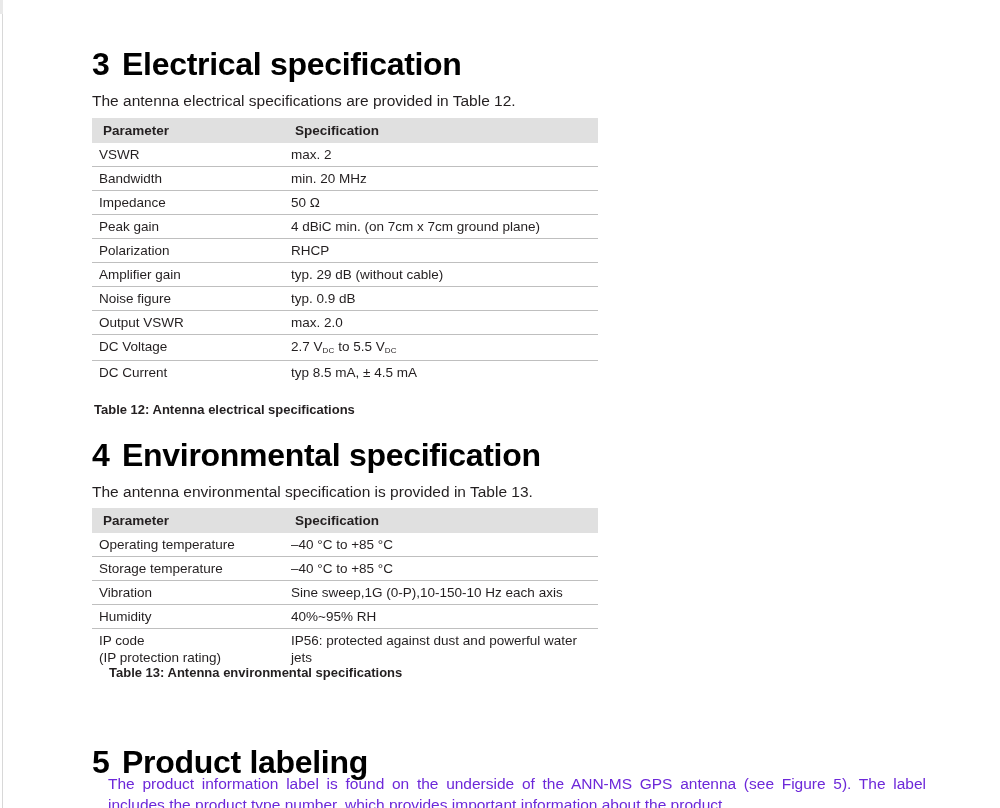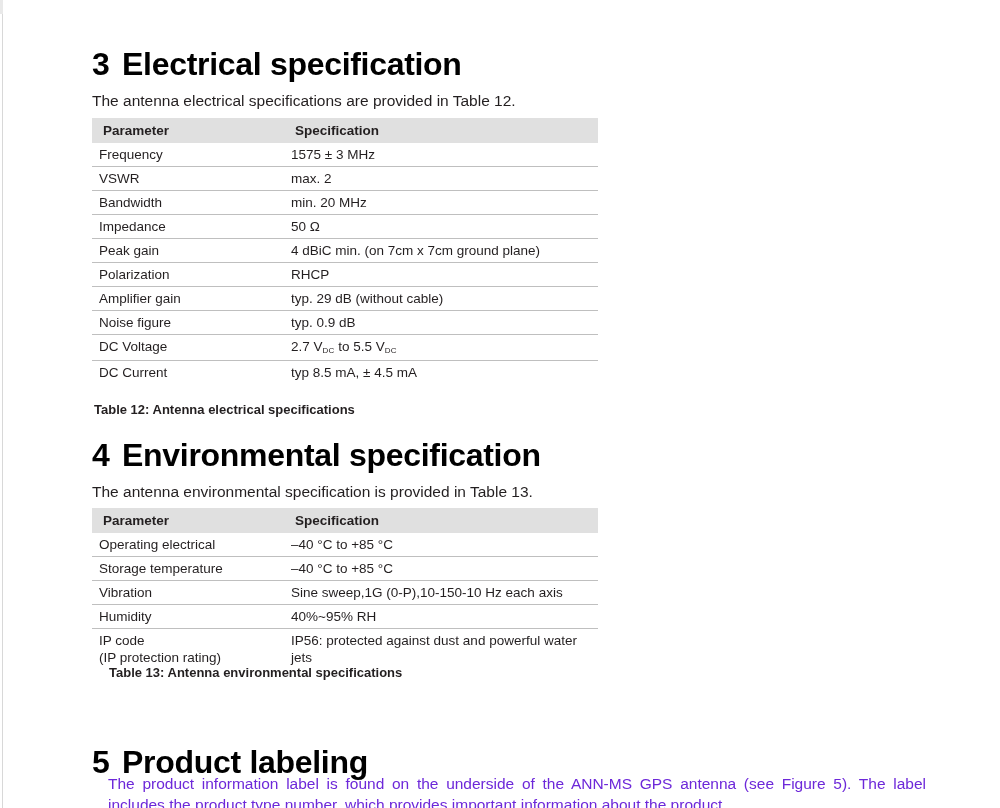--- a/index.html
+++ b/index.html
@@ -141,24 +141,20 @@
       <col class="c2">
     </colgroup>
   <thead>
     <tr>
       <th>Parameter</th>
       <th>Specification</th>
     </tr>
   </thead>
   <tbody>
       <tr>
-        <td>Frequency</td>
-        <td>1575 ± 3 MHz</td>
-      </tr>
-      <tr>
         <td>VSWR</td>
         <td>max. 2</td>
       </tr>
       <tr>
         <td>Bandwidth</td>
         <td>min. 20 MHz</td>
       </tr>
       <tr>
         <td>Impedance</td>
         <td>50 Ω</td>
@@ -171,20 +167,24 @@
         <td>Polarization</td>
         <td>RHCP</td>
       </tr>
       <tr>
         <td>Amplifier gain</td>
         <td>typ. 29 dB (without cable)</td>
       </tr>
       <tr>
         <td>Noise figure</td>
         <td>typ. 0.9 dB</td>
+      </tr>
+      <tr>
+        <td>Output VSWR</td>
+        <td>max. 2.0</td>
       </tr>
       <tr>
         <td>DC Voltage</td>
         <td>2.7 V<sub>DC</sub> to 5.5 V<sub>DC</sub></td>
       </tr>
       <tr>
         <td>DC Current</td>
         <td>typ 8.5 mA, ± 4.5 mA</td>
       </tr>
     </tbody>
@@ -202,21 +202,21 @@
       <col class="c2">
     </colgroup>
   <thead>
     <tr>
       <th>Parameter</th>
       <th>Specification</th>
     </tr>
   </thead>
   <tbody>
       <tr>
-        <td>Operating electrical</td>
+        <td>Operating temperature</td>
         <td>–40 °C to +85 °C</td>
       </tr>
       <tr>
         <td>Storage temperature</td>
         <td>–40 °C to +85 °C</td>
       </tr>
       <tr>
         <td>Vibration</td>
         <td>Sine sweep,1G (0-P),10-150-10 Hz each axis</td>
       </tr>

